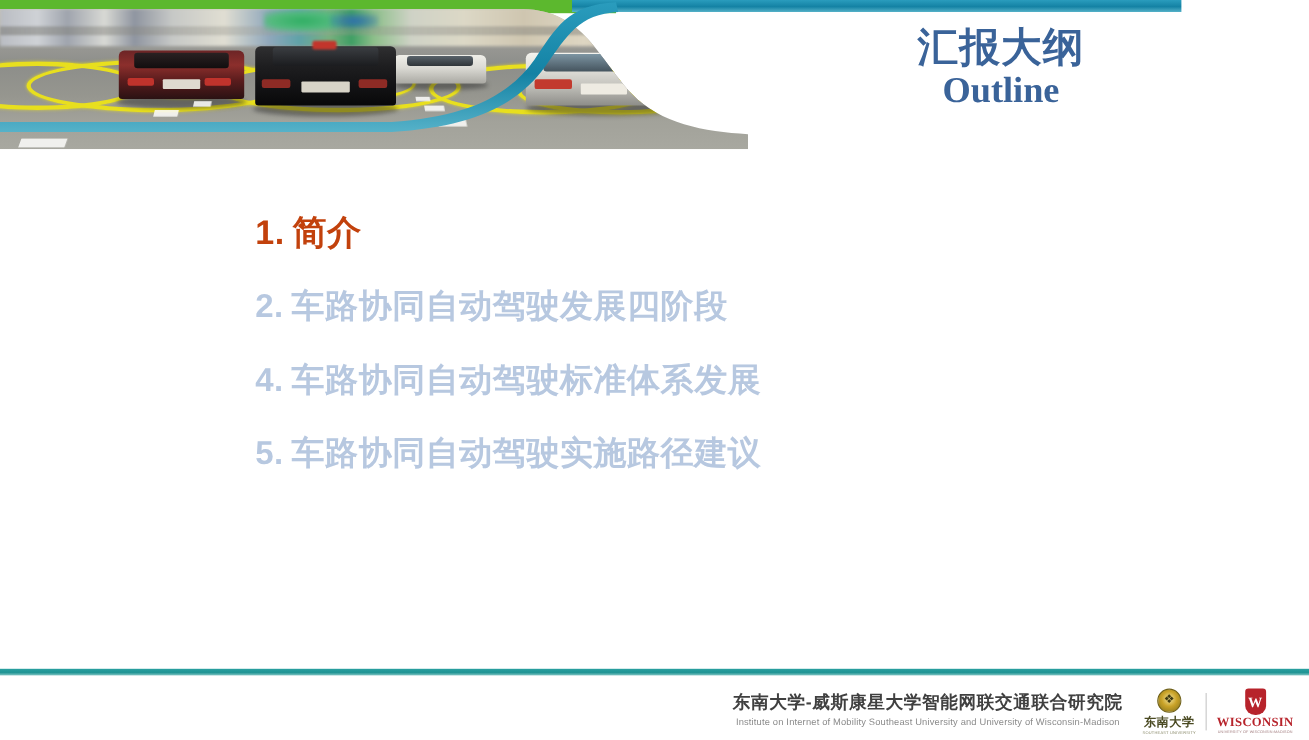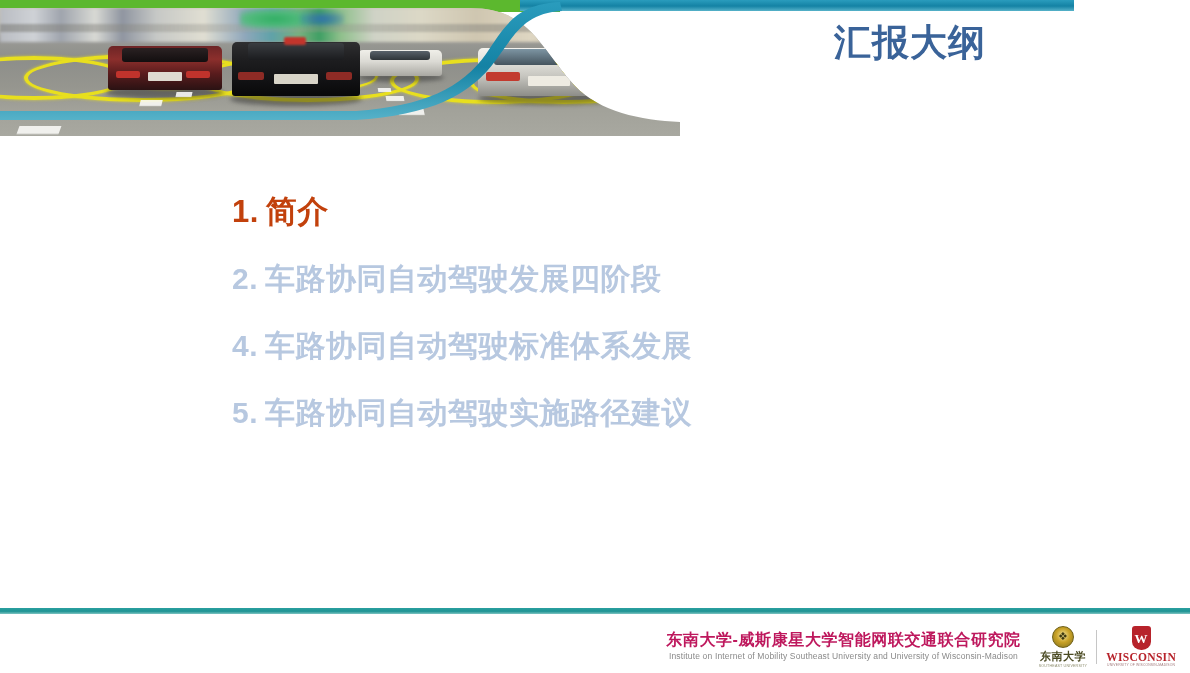--- a/index.html
+++ b/index.html
@@ -237,21 +237,21 @@
     box-sizing: border-box;
   }
   .footer-text {
     text-align: center;
     margin-right: 18px;
   }
   .footer-cn {
     font-family: "Liberation Sans", sans-serif;
     font-size: 16px;
     font-weight: bold;
-    color: #be185d;
+    color: #404040;
     letter-spacing: .6px;
     line-height: 1.15;
   }
   .footer-en {
     font-family: "Liberation Sans", sans-serif;
     font-size: 8.5px;
     color: #8a8a8a;
     letter-spacing: .15px;
     line-height: 1.3;
     margin-top: 1px;
@@ -385,20 +385,21 @@
       <path d="M560,2
                C516,4 505,26 486,54
                C462,88 424,106 356,111
                L0,111 L0,120 L356,120
                C430,115 470,96 496,60
                C516,32 526,13 562,11 Z" fill="url(#tealg)"></path>
     </svg>
 
     <div class="title-block">
       <div class="title-cn">汇报大纲</div>
+      <div class="title-en">Outline</div>
     </div>
   </div>
 
   <div class="outline">
 
     <div class="outline-item active">
       <span class="num">1.</span><span>简介</span>
     </div>
 
     <div class="outline-item">

